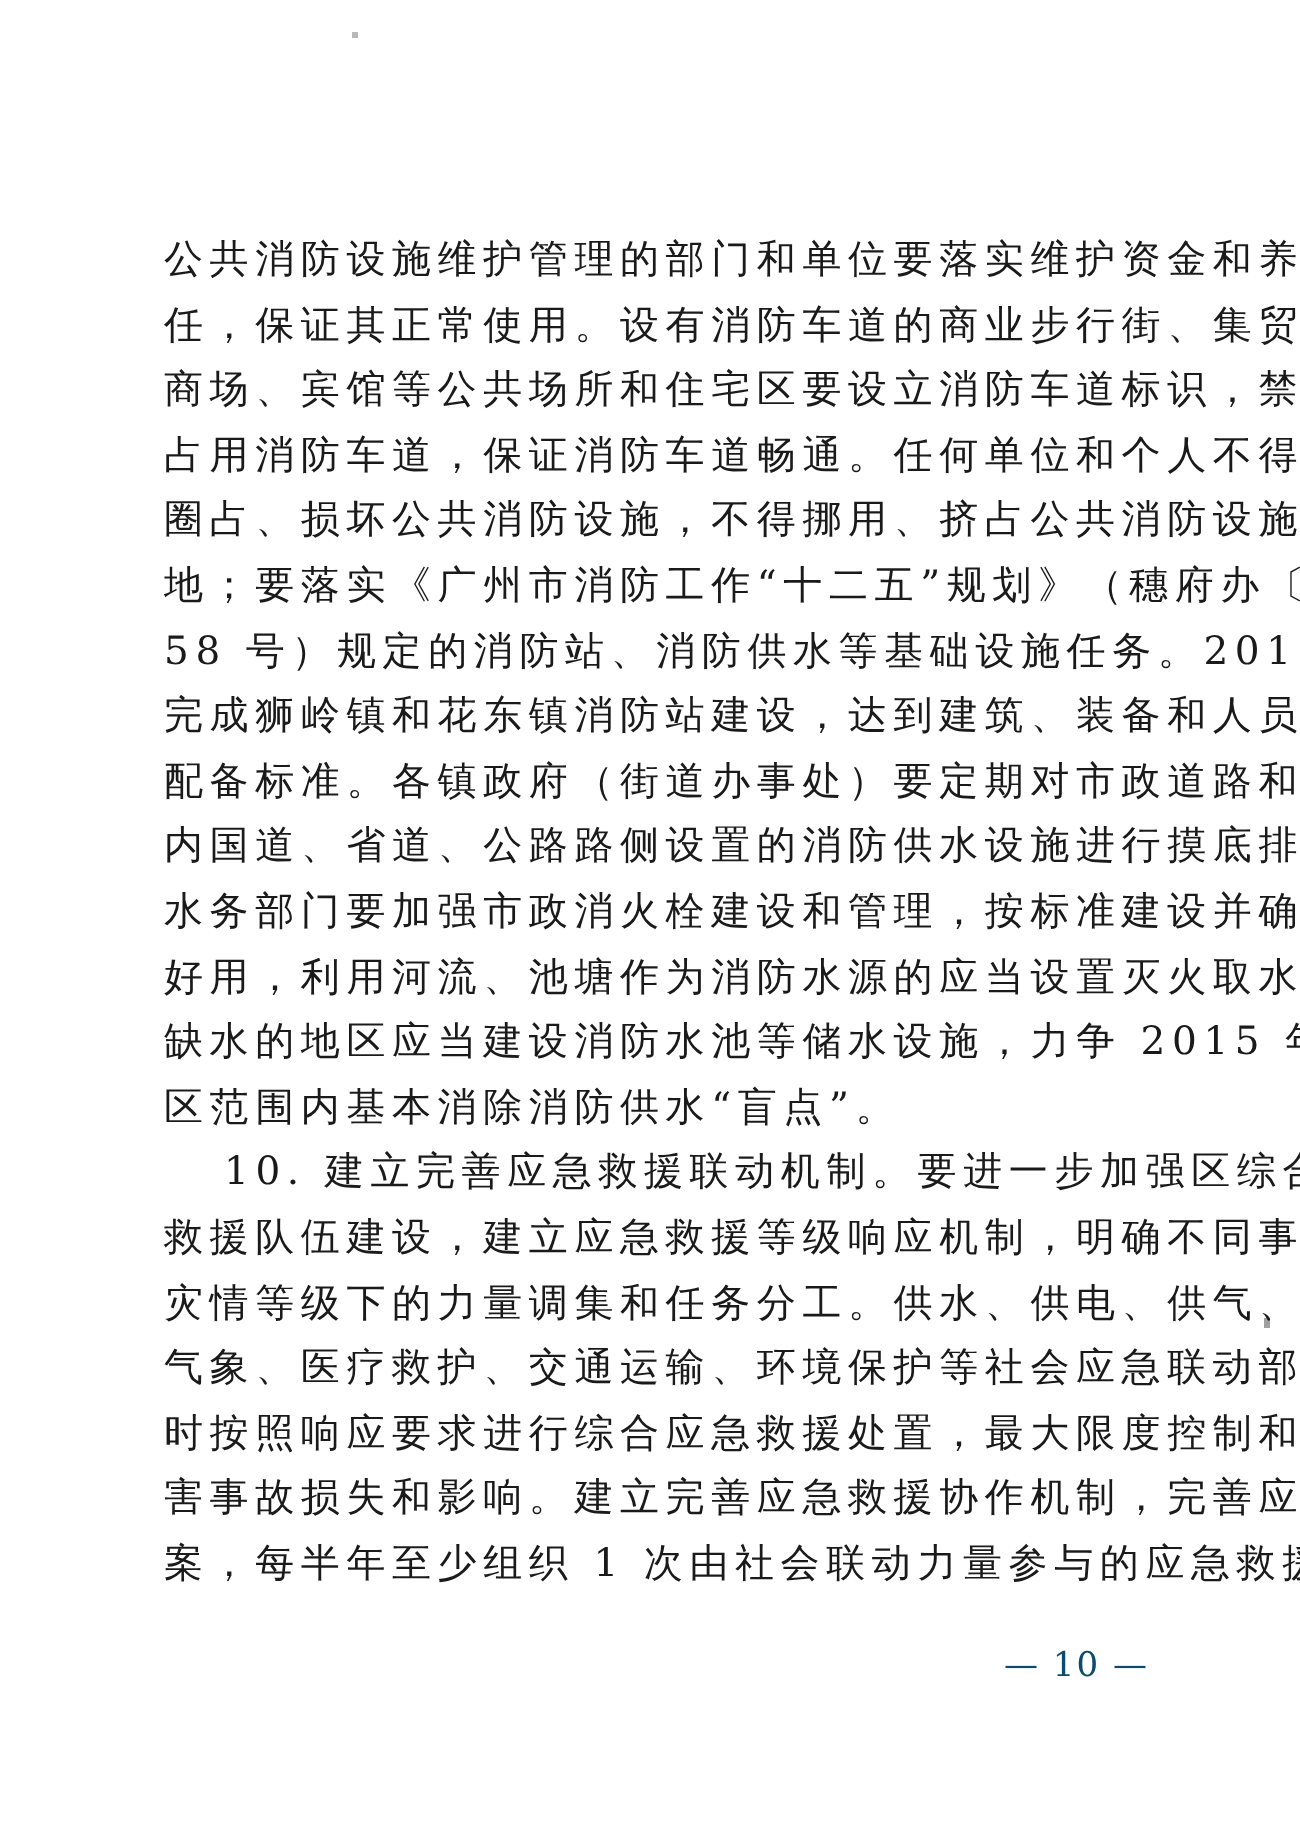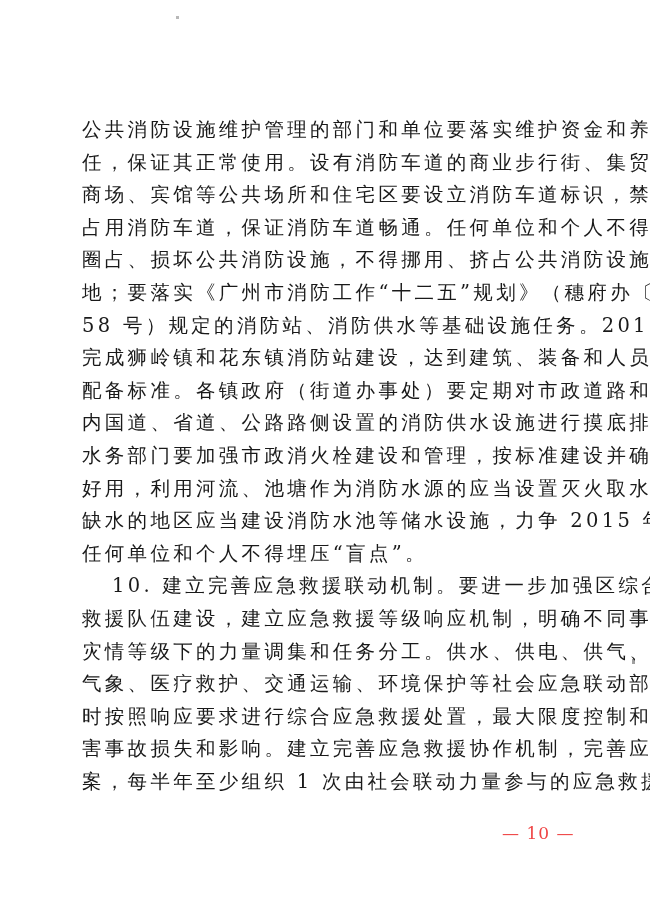--- a/index.html
+++ b/index.html
@@ -53,21 +53,21 @@
     .line.indent {
       padding-left: 30px;
     }
     .page-number {
       position: absolute;
       left: 502px;
       top: 823px;
       font-size: 17px;
       letter-spacing: 1px;
       white-space: nowrap;
-      color: #ef4444;
+      color: #0c4a6e;
     }
   </style>
 </head>
 <body>
 
 <div class="page">
   <div class="scan-mark mark-top"></div>
   <div class="scan-mark mark-right"></div>
 
   <div class="body-text">
@@ -79,21 +79,21 @@
       <div class="line">占用消防车道，保证消防车道畅通。任何单位和个人不得埋压、</div>
       <div class="line">圈占、损坏公共消防设施，不得挪用、挤占公共消防设施建设用</div>
       <div class="line">地；要落实《广州市消防工作“十二五”规划》（穗府办〔2012〕</div>
       <div class="line">58 号）规定的消防站、消防供水等基础设施任务。2013 年底前</div>
       <div class="line">完成狮岭镇和花东镇消防站建设，达到建筑、装备和人员的相应</div>
       <div class="line">配备标准。各镇政府（街道办事处）要定期对市政道路和建成区</div>
       <div class="line">内国道、省道、公路路侧设置的消防供水设施进行摸底排查，区</div>
       <div class="line">水务部门要加强市政消火栓建设和管理，按标准建设并确保完整</div>
       <div class="line">好用，利用河流、池塘作为消防水源的应当设置灭火取水设施，</div>
       <div class="line">缺水的地区应当建设消防水池等储水设施，力争 2015 年底前全</div>
-      <div class="line">任何单位和个人不得埋压“盲点”。</div>
+      <div class="line">区范围内基本消除消防供水“盲点”。</div>
     </div>
 
     <div class="paragraph">
       <div class="line indent">10. 建立完善应急救援联动机制。要进一步加强区综合应急</div>
       <div class="line">救援队伍建设，建立应急救援等级响应机制，明确不同事故类型、</div>
       <div class="line">灾情等级下的力量调集和任务分工。供水、供电、供气、通信、</div>
       <div class="line">气象、医疗救护、交通运输、环境保护等社会应急联动部门要及</div>
       <div class="line">时按照响应要求进行综合应急救援处置，最大限度控制和减少灾</div>
       <div class="line">害事故损失和影响。建立完善应急救援协作机制，完善应急救援预</div>
       <div class="line">案，每半年至少组织 1 次由社会联动力量参与的应急救援演练，</div>

